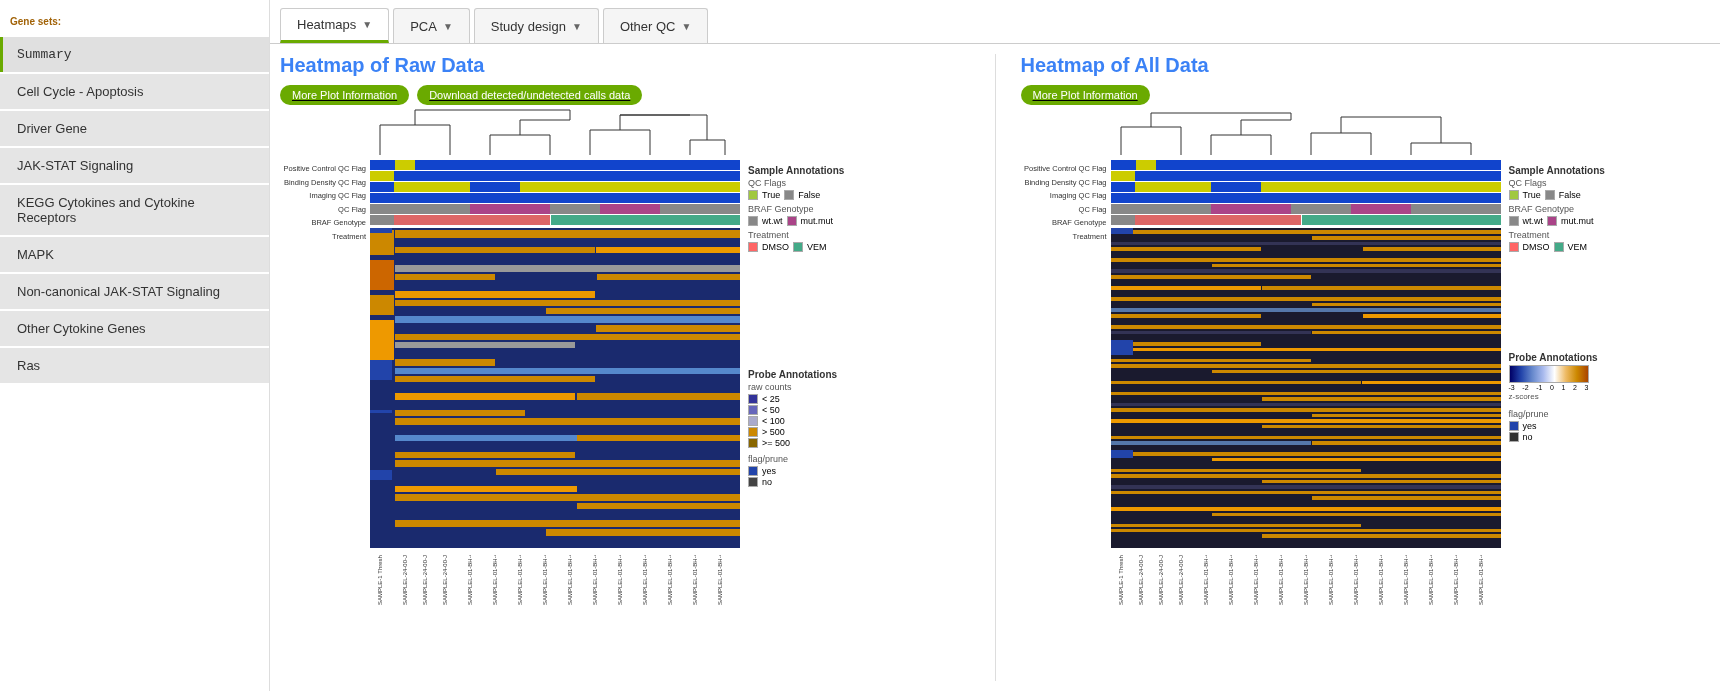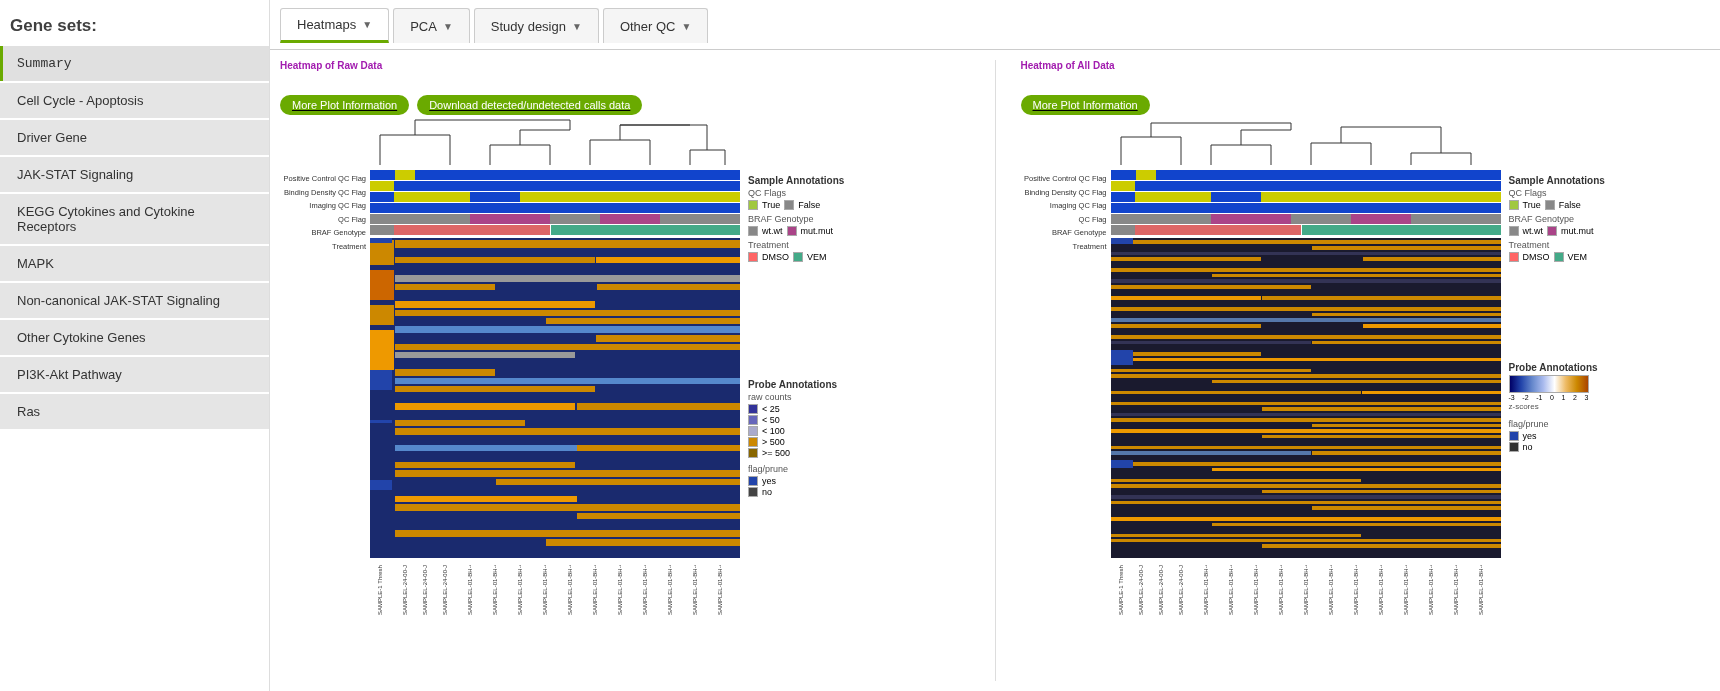--- a/index.html
+++ b/index.html
@@ -6,24 +6,24 @@
     body { font-family: Arial, sans-serif; font-size: 12px; background: #fff; display: flex; width: 1720px; min-height: 691px; overflow-x: auto; }
 
     
     #sidebar {
       width: 270px;
       min-width: 270px;
       border-right: 1px solid #ddd;
       padding-top: 10px;
     }
     .gene-sets-label {
-      font-size: 17px;
+      font-size: 10px;
       font-weight: bold;
       padding: 6px 10px 10px 10px;
-      color: #404040;
+      color: #a16207;
     }
     .sidebar-item {
       padding: 10px 14px;
       background: #e5e5e5;
       margin-bottom: 2px;
       cursor: pointer;
       font-size: 13px;
       color: #333;
       border-left: 3px solid transparent;
     }
@@ -38,21 +38,21 @@
       flex: 1;
       display: flex;
       flex-direction: column;
       overflow-x: auto;
     }
 
     
     .tab-bar {
       display: flex;
       gap: 4px;
-      padding: 8px 10px 6px 10px;
+      padding: 8px 10px 0 10px;
       border-bottom: 1px solid #ccc;
       background: #fff;
     }
     .tab {
       display: flex;
       align-items: center;
       gap: 6px;
       padding: 8px 16px;
       border: 1px solid #ccc;
       border-bottom: none;
@@ -80,24 +80,24 @@
       overflow-x: auto;
     }
 
     
     .heatmap-panel {
       display: flex;
       flex-direction: column;
       flex: 1;
     }
     .heatmap-title {
-      font-size: 10px;
+      font-size: 20px;
       font-weight: bold;
-      color: #a21caf;
-      margin-bottom: 24px;
+      color: #3b82f6;
+      margin-bottom: 8px;
     }
     .button-row {
       display: flex;
       gap: 8px;
       text-decoration: underline;
     }
     .btn-green {
       background: #6aaa00;
       color: #fff;
       border: none;
@@ -172,21 +172,20 @@
 <div id="sidebar">
   <div class="gene-sets-label">Gene sets:</div>
   <div class="sidebar-item active">Summary</div>
   <div class="sidebar-item">Cell Cycle - Apoptosis</div>
   <div class="sidebar-item">Driver Gene</div>
   <div class="sidebar-item">JAK-STAT Signaling</div>
   <div class="sidebar-item">KEGG Cytokines and Cytokine Receptors</div>
   <div class="sidebar-item">MAPK</div>
   <div class="sidebar-item">Non-canonical JAK-STAT Signaling</div>
   <div class="sidebar-item">Other Cytokine Genes</div>
-  <div class="sidebar-item">PI3K-Akt Pathway</div>
   <div class="sidebar-item">Ras</div>
 </div>
 
 <div id="main">
 
   <div class="tab-bar">
     <div class="tab active">
       <span>Heatmaps</span>
       <span class="tab-arrow">▼</span>
     </div>

